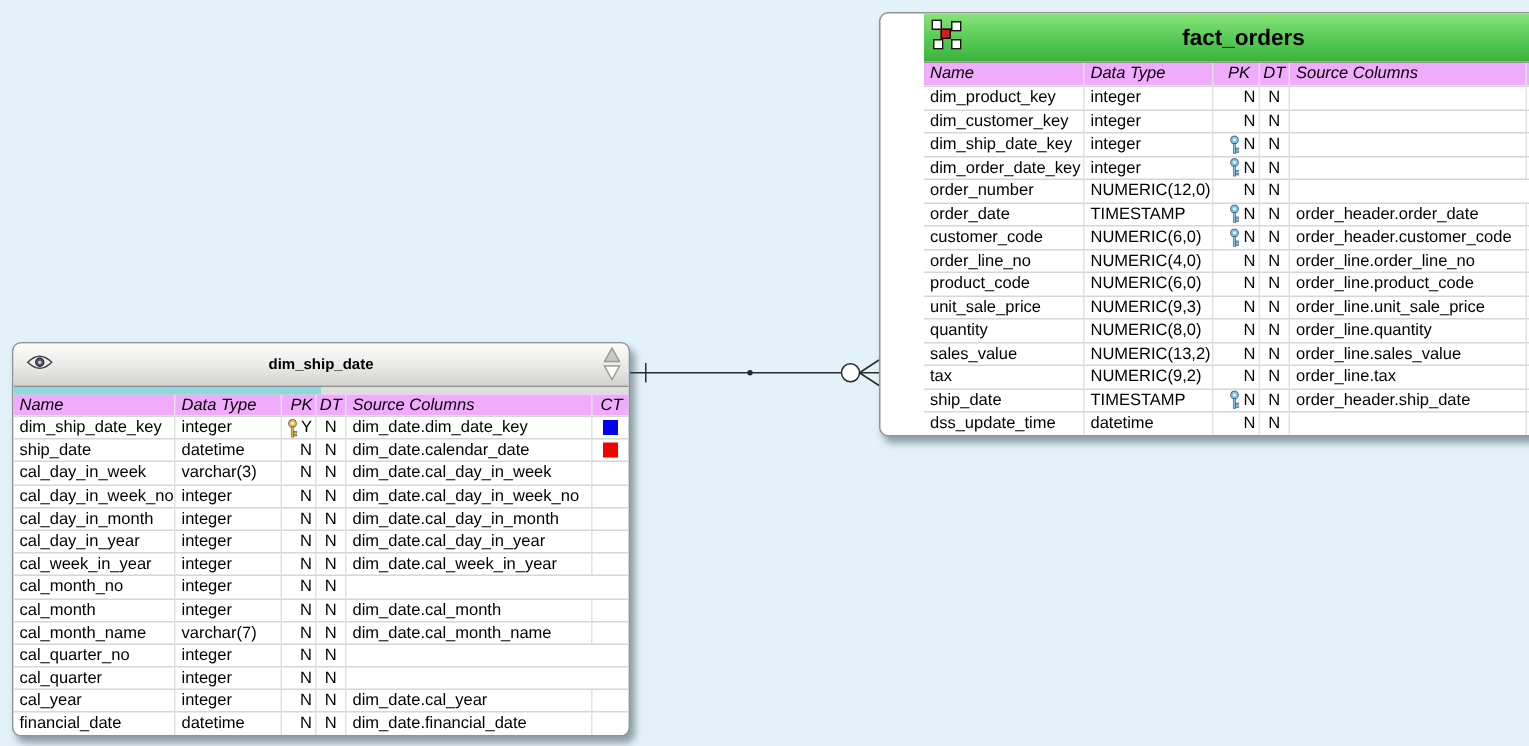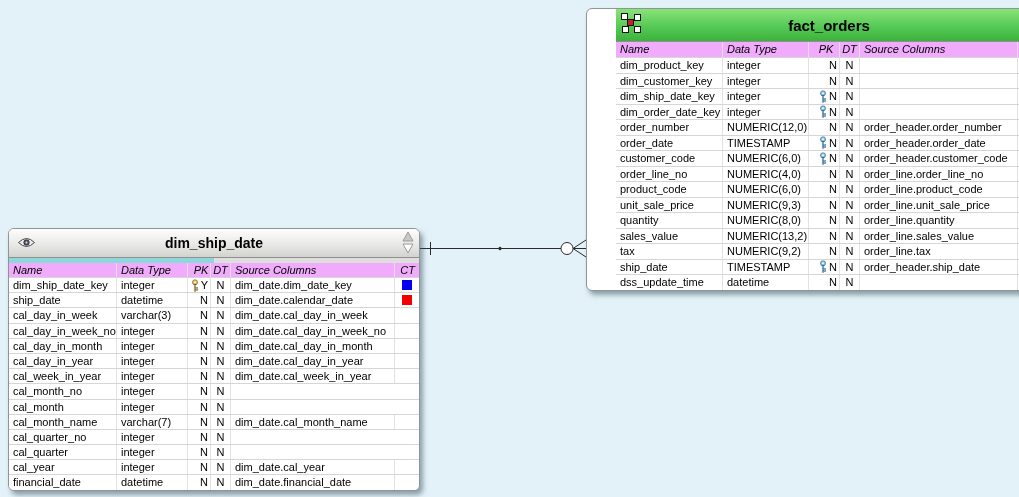--- a/index.html
+++ b/index.html
@@ -7,21 +7,21 @@
   .canvas{position:absolute;inset:0;width:1019px;height:497px;}
   svg.connector{position:absolute;left:0;top:0;z-index:1;}
   .card{position:absolute;z-index:2;background:#fff;border:1px solid #8f9496;
     border-radius:6px;box-shadow:3px 4px 5px rgba(70,90,100,.55);overflow:hidden;}
   .card-header{position:relative;display:flex;align-items:center;justify-content:center;
     border-bottom:1px solid #909090;}
   .fact .card-header{height:32px;background:linear-gradient(#8ae379,#55c955 55%,#3cb23c);}
   .dim .card-header{height:28px;background:linear-gradient(#fdfdfc,#e9e9e7 55%,#d2d2cf);}
   .card-title{font-weight:bold;color:#000;}
   .fact .card-title{font-size:15px;}
-  .dim .card-title{font-size:14px;}
+  .dim .card-title{font-size:10px;}
   .handle-icon{position:absolute;left:5px;top:4px;width:21px;height:21px;}
   .handle-icon i{position:absolute;width:5px;height:5px;background:#fff;border:1px solid #111;}
   .handle-icon i.sq-tl{left:0;top:0}.handle-icon i.sq-tr{left:13px;top:1px}
   .handle-icon i.sq-c{left:6px;top:6px;background:#cc2020}
   .handle-icon i.sq-bl{left:1px;top:13px}.handle-icon i.sq-br{left:13px;top:13px}
   .eye-icon{position:absolute;left:8px;top:5px;}
   .scroll-arrows{position:absolute;right:5px;top:1px;width:12px;height:26px;}
   .scroll-arrows svg{display:block;margin:1px 0;}
   .hscroll{height:5px;background:#dededc;display:flex;}
   .hscroll .thumb{width:50%;height:5px;background:#8ed7da;}
@@ -185,21 +185,20 @@
           <circle cx="5" cy="3.3" r="2.6" fill="currentColor" stroke="rgba(0,0,60,0.5)" stroke-width="0.7"></circle>
           <circle cx="5" cy="3.2" r="0.9" fill="#ffffff"></circle>
           <rect x="4.2" y="5.6" width="1.6" height="6.8" fill="currentColor" stroke="rgba(0,0,60,0.5)" stroke-width="0.5"></rect>
           <rect x="5.8" y="8.6" width="2" height="1.1" fill="currentColor" stroke="rgba(0,0,60,0.5)" stroke-width="0.5"></rect>
           <rect x="5.8" y="10.6" width="2" height="1.1" fill="currentColor" stroke="rgba(0,0,60,0.5)" stroke-width="0.5"></rect>
         </svg>
       </span>
       <span>N</span>
     </span>
     <span class="c c-dt">N</span>
-    <span class="c c-source">order_header.order_number</span>
     <span class="c c-ct">
       <span class="ct-box hidden"></span>
     </span>
   </div>
         <div class="row">
     <span class="c c-name">order_date</span>
     <span class="c c-type">TIMESTAMP</span>
     <span class="c c-pk">
       <span class="key-icon key-blue">
         <svg width="10" height="13" viewBox="0 0 10 13">
@@ -617,20 +616,21 @@
           <circle cx="5" cy="3.3" r="2.6" fill="currentColor" stroke="rgba(0,0,60,0.5)" stroke-width="0.7"></circle>
           <circle cx="5" cy="3.2" r="0.9" fill="#ffffff"></circle>
           <rect x="4.2" y="5.6" width="1.6" height="6.8" fill="currentColor" stroke="rgba(0,0,60,0.5)" stroke-width="0.5"></rect>
           <rect x="5.8" y="8.6" width="2" height="1.1" fill="currentColor" stroke="rgba(0,0,60,0.5)" stroke-width="0.5"></rect>
           <rect x="5.8" y="10.6" width="2" height="1.1" fill="currentColor" stroke="rgba(0,0,60,0.5)" stroke-width="0.5"></rect>
         </svg>
       </span>
       <span>N</span>
     </span>
     <span class="c c-dt">N</span>
+    <span class="c c-source">dim_date.cal_month</span>
     <span class="c c-ct">
       <span class="ct-box hidden"></span>
     </span>
   </div>
         <div class="row">
     <span class="c c-name">cal_month_name</span>
     <span class="c c-type">varchar(7)</span>
     <span class="c c-pk">
       <span class="key-icon hidden">
         <svg width="10" height="13" viewBox="0 0 10 13">

